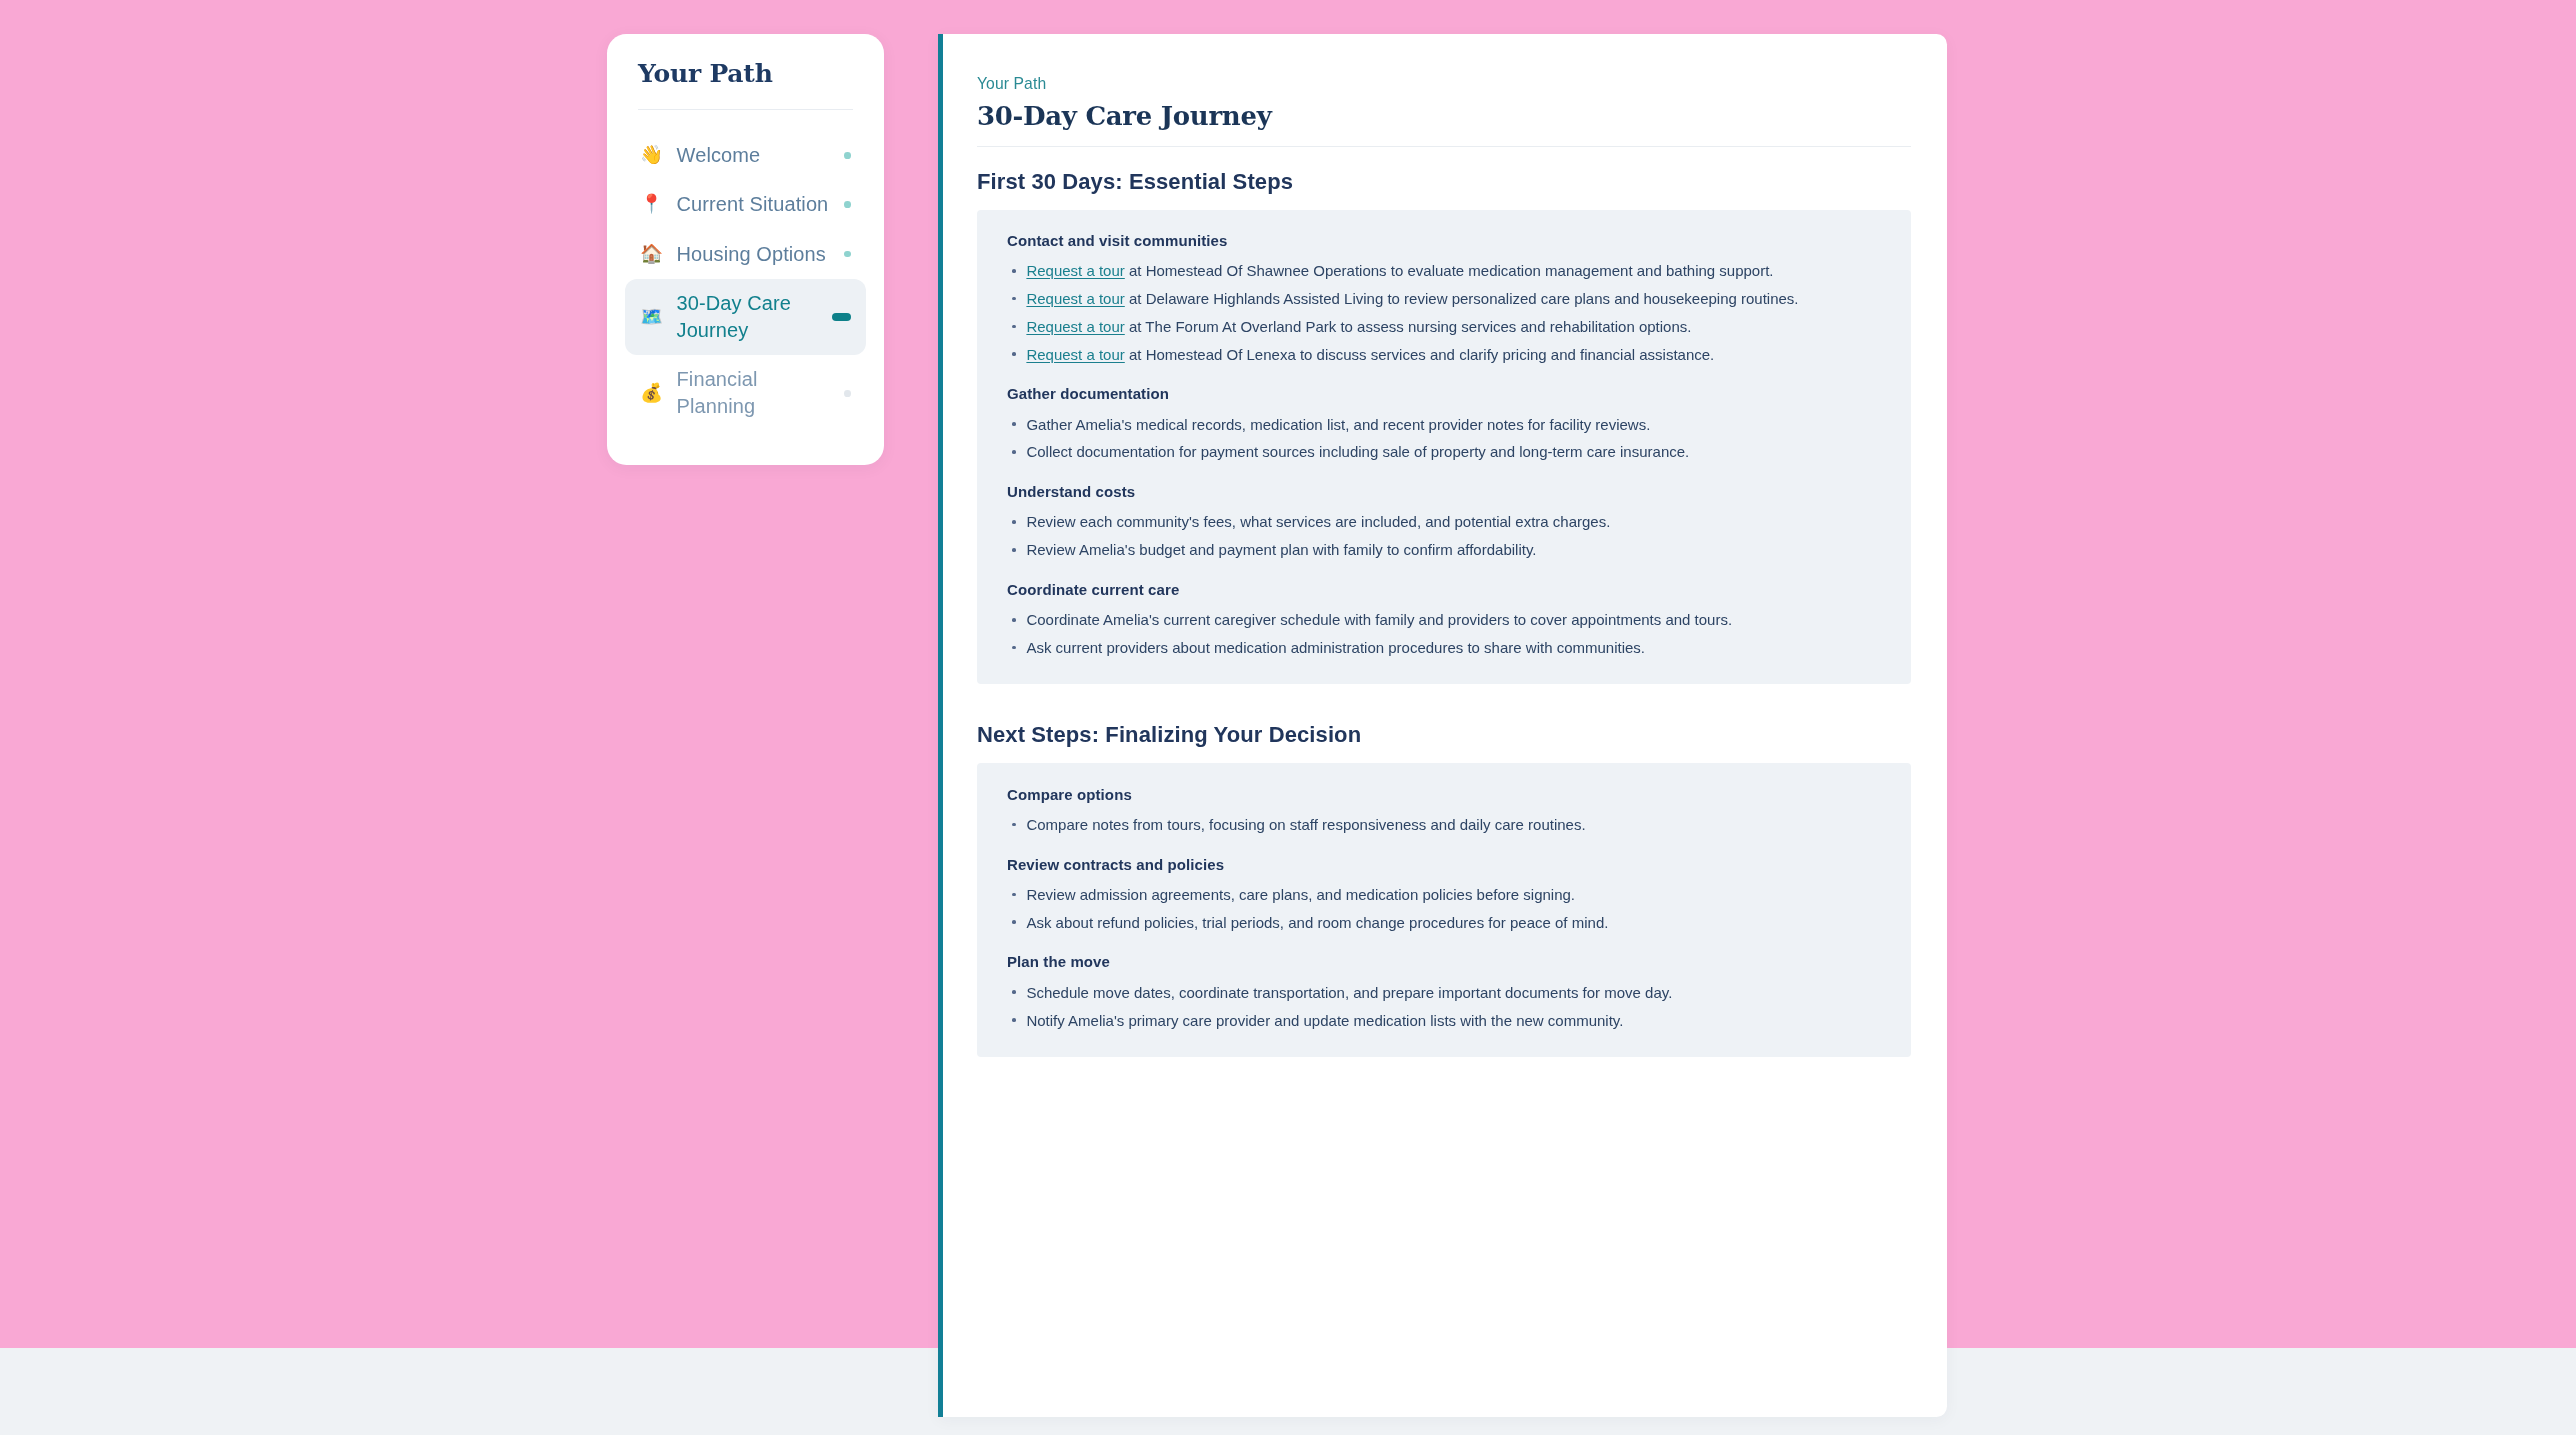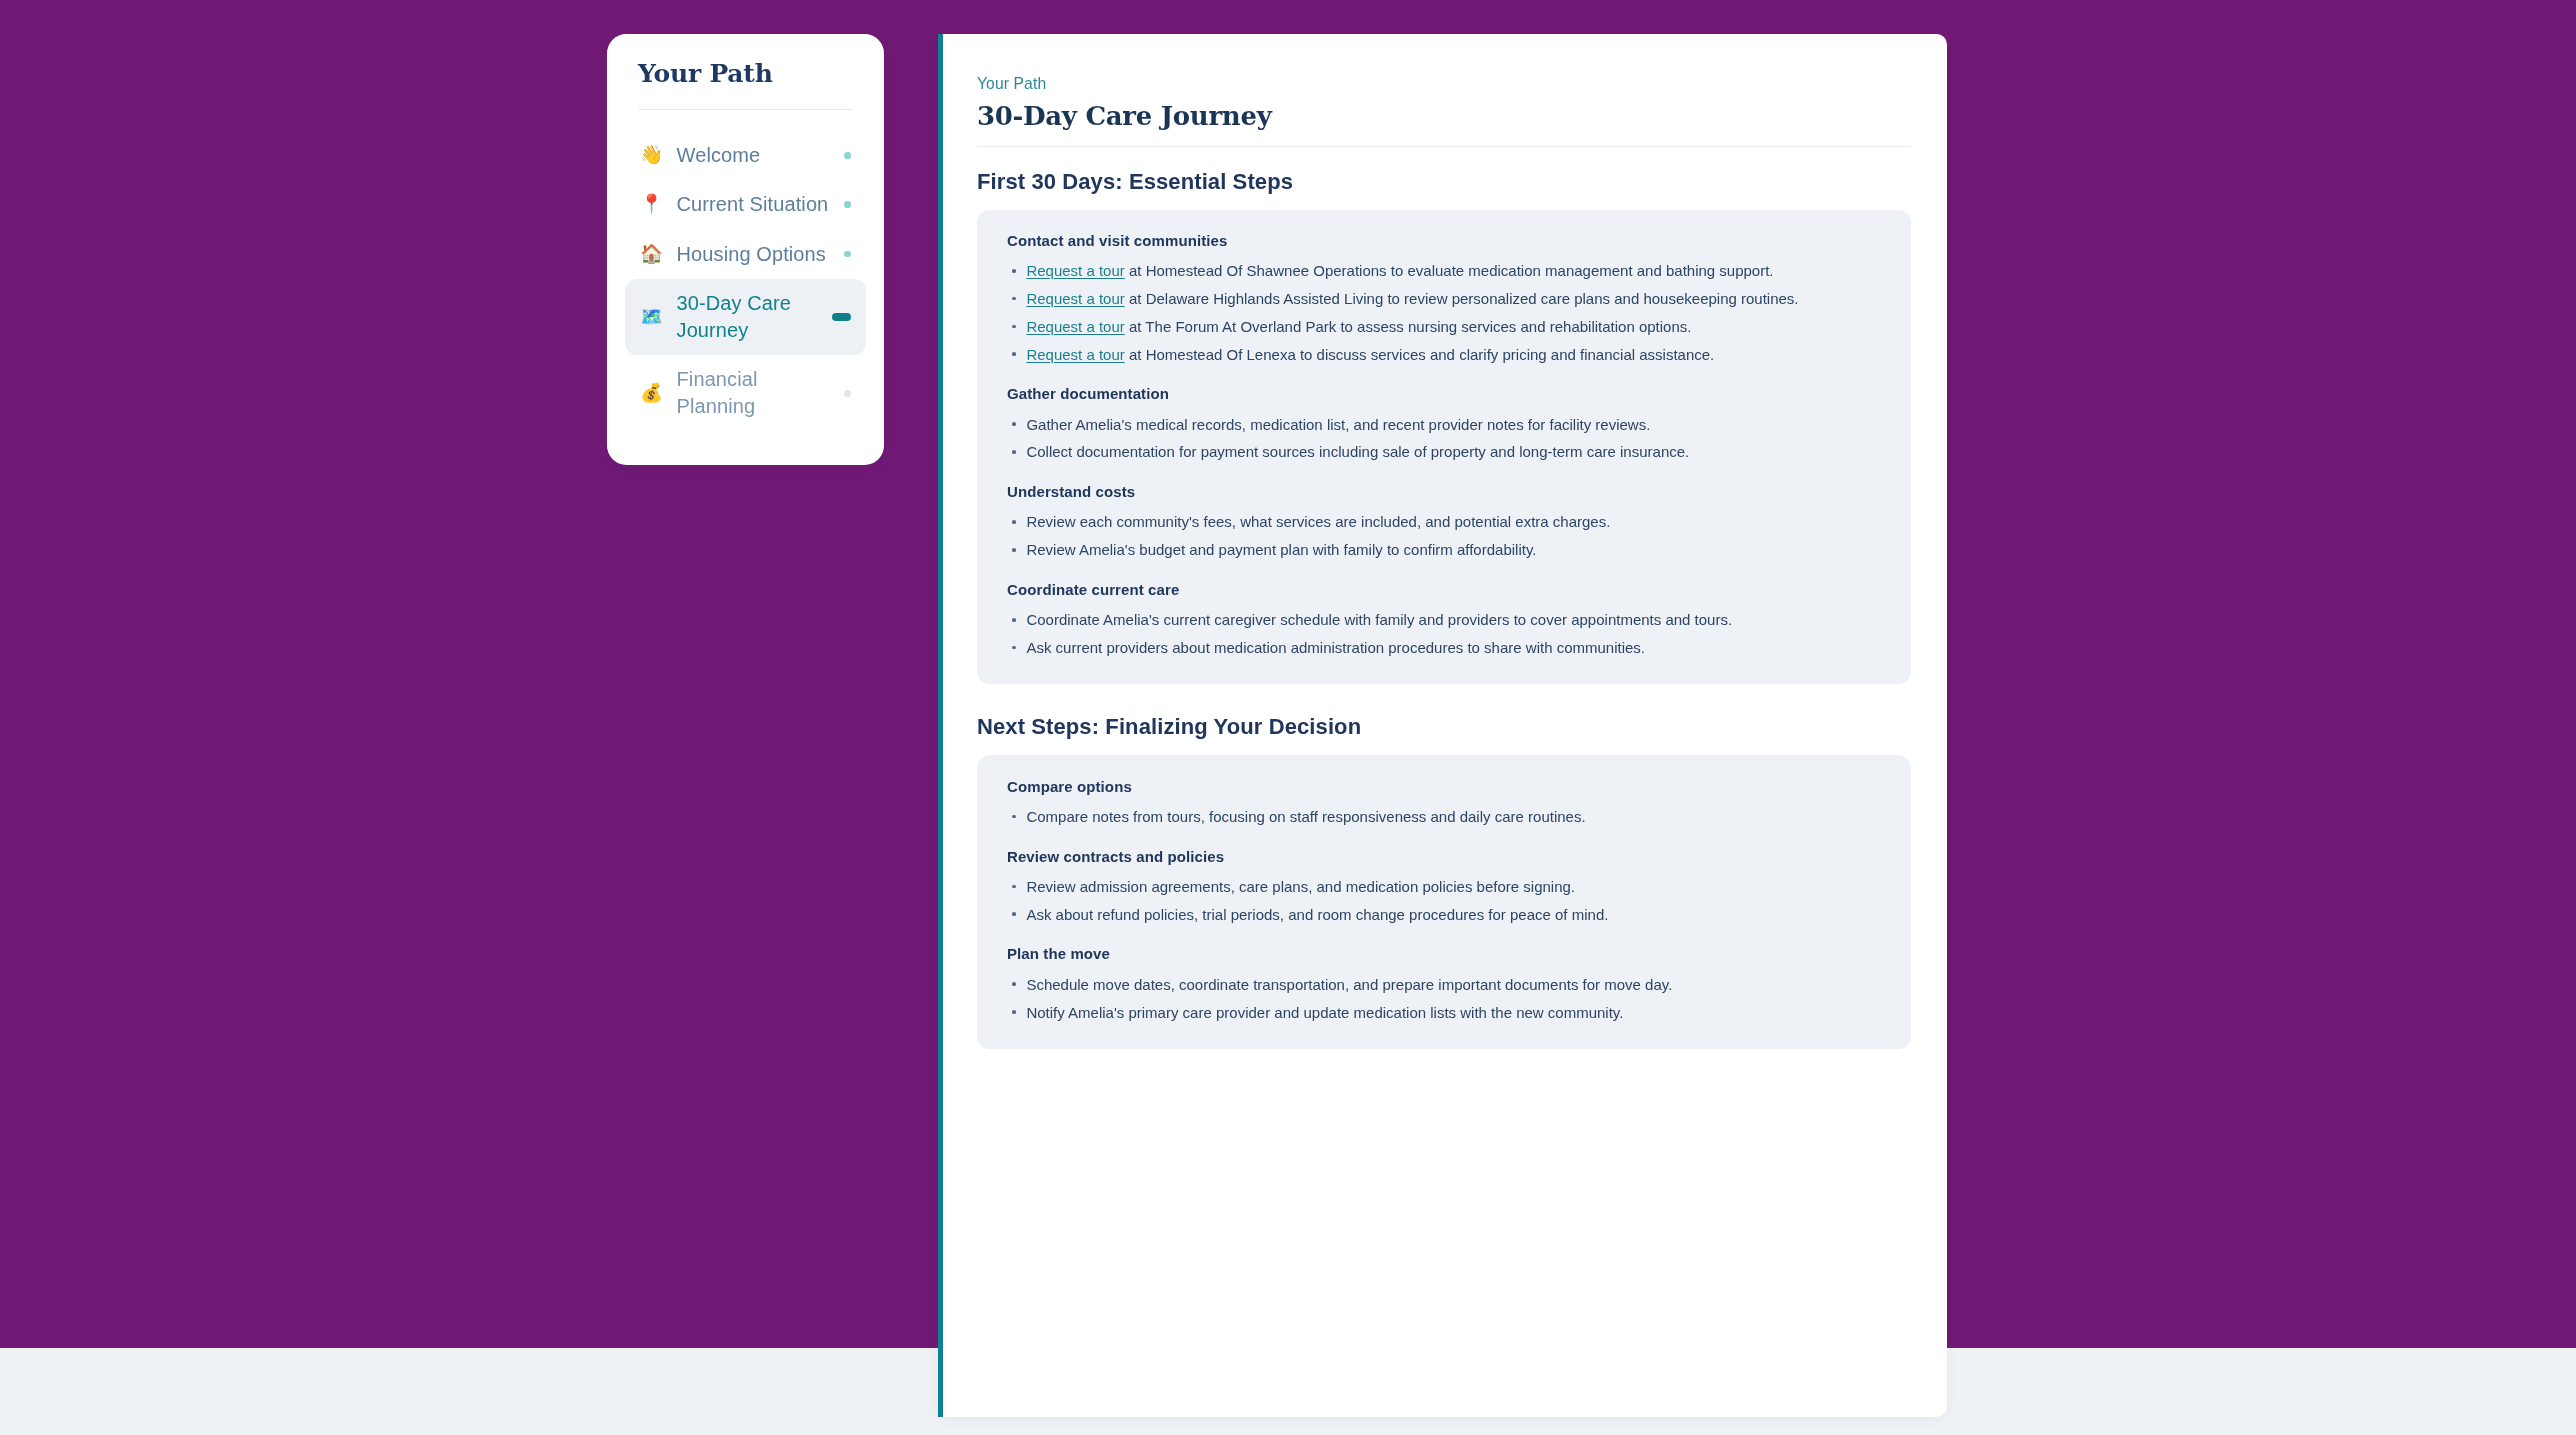--- a/index.html
+++ b/index.html
@@ -9,21 +9,21 @@
     height: 1436px;
     background: #eff2f5;
     font-family: "Liberation Sans", sans-serif;
     -webkit-font-smoothing: antialiased;
   }
 
   .page {
     position: relative;
     width: 2576px;
     height: 1348px;
-    background: #701a75;
+    background: #f9a8d4;
   }
 
   
   .sidebar-card {
     position: absolute;
     left: 607px;
     top: 34px;
     width: 277px;
     background: #ffffff;
     border-radius: 19.4px;
@@ -154,23 +154,23 @@
   .section-title {
     font-size: 22px;
     font-weight: 700;
     color: #21365c;
     letter-spacing: 0.1px;
     margin-bottom: 15px;
   }
 
   .card {
     background: #eef2f6;
-    border-radius: 13px;
+    border-radius: 4px;
     padding: 22.4px 30px 25px 30px;
-    margin-bottom: 30px;
+    margin-bottom: 38px;
   }
 
   .group { margin-bottom: 19.4px; }
   .group:last-child { margin-bottom: 0; }
 
   .group-heading {
     font-size: 15px;
     font-weight: 700;
     color: #21365c;
     letter-spacing: 0.1px;

